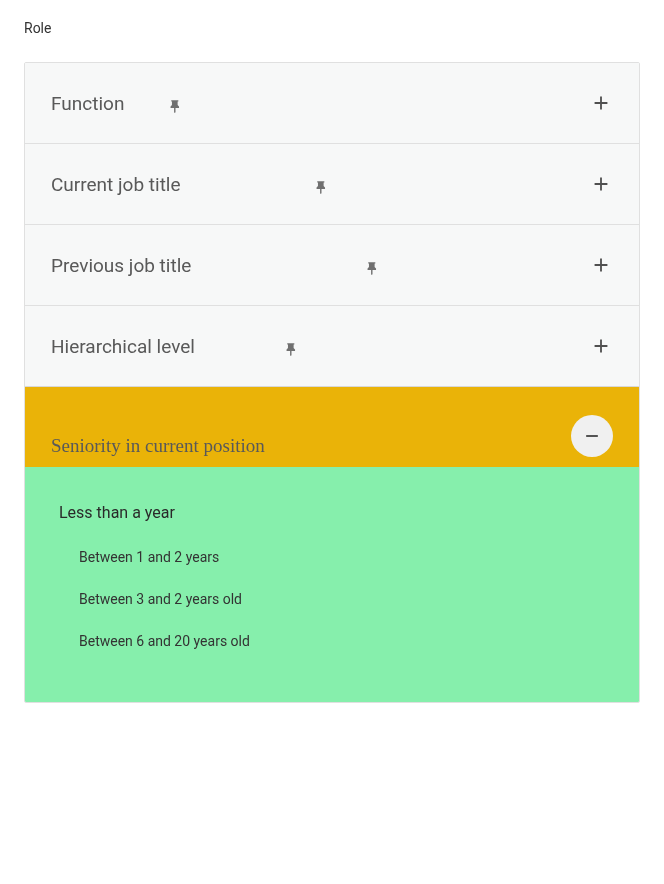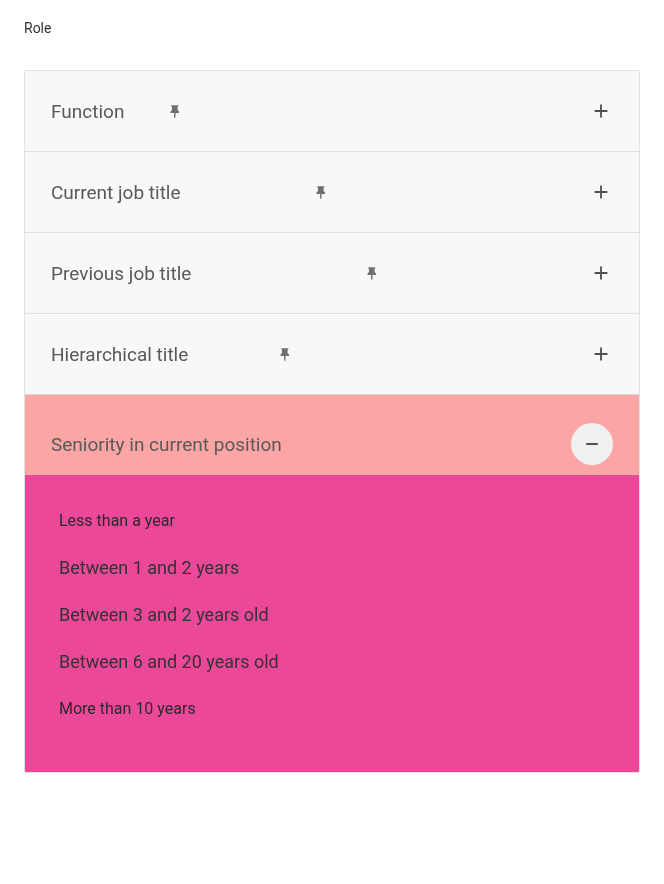--- a/index.html
+++ b/index.html
@@ -11,44 +11,45 @@
       font-family: -apple-system, BlinkMacSystemFont, "Segoe UI", Roboto, Helvetica, Arial, sans-serif;
       background: #ffffff;
       width: 664px;
       height: 884px;
       padding: 20px 24px;
     }
     .section-label {
       font-size: 14px;
       color: #333;
       font-weight: 400;
-      margin-bottom: 34px;
+      margin-bottom: 26px;
     }
     .panel {
       border: 1px solid #e0e0e0;
       border-radius: 2px;
       overflow: hidden;
     }
     .accordion-item {
       border-bottom: 1px solid #e0e0e0;
     }
     .accordion-item:last-child {
       border-bottom: none;
     }
     .accordion-header {
       display: flex;
-      align-items: center;
+      align-items: flex-end;
       padding: 28px 26px;
       background: #f7f8f8;
       cursor: pointer;
       position: relative;
     }
     .accordion-header.expanded {
-      background: #fca5a5;
+      background: #eab308;
       padding-bottom: 10px;
+      font-family: Liberation Serif, serif;
     }
     .accordion-title {
       font-size: 19px;
       color: #595959;
       font-weight: 400;
       flex-shrink: 0;
     }
     .pin-icon {
       margin-left: 42px;
       width: 18px;
@@ -87,33 +88,34 @@
       align-items: center;
       justify-content: center;
       flex-shrink: 0;
     }
     .collapse-circle svg {
       width: 20px;
       height: 20px;
       fill: #333333;
     }
     .accordion-body {
-      background: #ec4899;
+      background: #86efac;
       padding: 22px 34px 40px 34px;
     }
     .option-item {
       font-size: 16px;
       color: #2a2a2a;
       padding: 14px 0;
       cursor: pointer;
     }
     .option-item.small {
-      font-size: 18px;
+      font-size: 14px;
       color: #333;
       padding: 13px 0;
+      margin-left: 20px;
     }
     .expanded-section {
       background: #ffffff;
       box-shadow: 0 1px 4px rgba(0,0,0,0.15);
     }
   </style>
 </head>
 <body>
 
 <div class="section-label">Role</div>
@@ -163,21 +165,21 @@
       <span class="expand-icon">
         <svg viewBox="0 0 24 24">
             <path d="M11 5h2v6h6v2h-6v6h-2v-6H5v-2h6V5z"></path>
           </svg>
       </span>
     </div>
   </div>
 
   <div class="accordion-item">
     <div class="accordion-header">
-      <span class="accordion-title">Hierarchical title</span>
+      <span class="accordion-title">Hierarchical level</span>
       <span class="pin-icon" style="margin-left:88px">
         <svg viewBox="0 0 24 24">
             <path d="M16 3v2h-1v5l2 2v2h-5v6l-1 1-1-1v-6H5v-2l2-2V5H6V3h10z"></path>
           </svg>
       </span>
       <span class="expand-icon">
         <svg viewBox="0 0 24 24">
             <path d="M11 5h2v6h6v2h-6v6h-2v-6H5v-2h6V5z"></path>
           </svg>
       </span>
@@ -194,17 +196,16 @@
               <path d="M5 11h14v2H5z"></path>
             </svg>
         </span>
       </span>
     </div>
     <div class="accordion-body">
       <div class="option-item">Less than a year</div>
       <div class="option-item small">Between 1 and 2 years</div>
       <div class="option-item small">Between 3 and 2 years old</div>
       <div class="option-item small">Between 6 and 20 years old</div>
-      <div class="option-item">More than 10 years</div>
     </div>
   </div>
 
 </div>
 
 </body></html>

